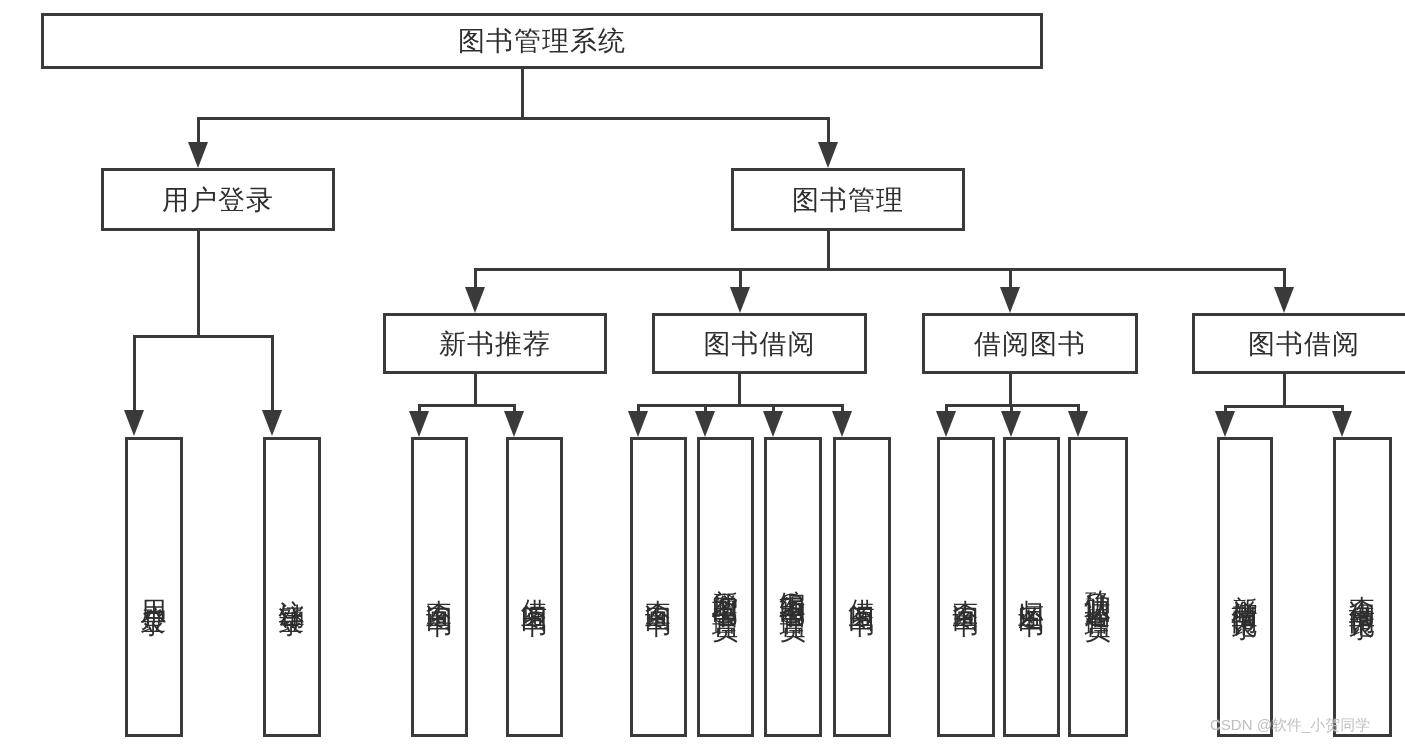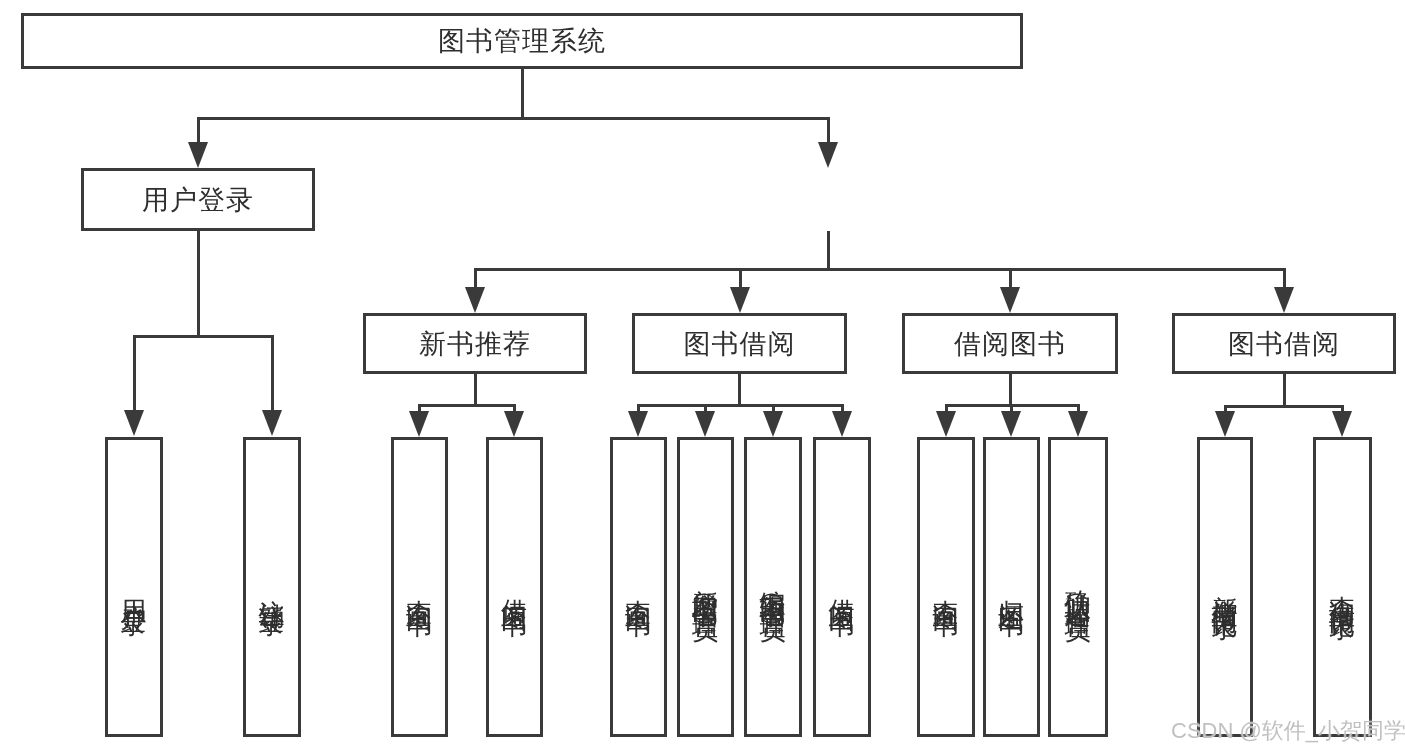--- a/index.html
+++ b/index.html
@@ -2,58 +2,61 @@
 <html><head>
 <meta charset="utf-8">
 <style>
   html,body{margin:0;padding:0;background:#ffffff;}
   .stage{
     position:relative;width:1405px;height:747px;background:#ffffff;overflow:hidden;
     font-family:"Liberation Sans","DejaVu Sans",sans-serif;
   }
   .box{
     position:absolute;box-sizing:border-box;border:3px solid #3a3a3a;background:#ffffff;
-    display:flex;align-items:center;justify-content:center;color:#2e2e2e;z-index:2;
+    display:flex;align-items:center;justify-content:center;color:#2e2e2e;z-index:2;margin-left:20px;
   }
   .box.h span{font-size:27px;letter-spacing:1px;white-space:nowrap;}
   .box.v span{
     writing-mode:vertical-lr;text-orientation:mixed;
     font-size:26px;line-height:1;letter-spacing:4px;white-space:nowrap;
   }
   .hline,.vline{position:absolute;background:#3a3a3a;z-index:1;}
   .hline{height:3px;}
   .vline{width:3px;}
   .ahead{
     position:absolute;width:0;height:0;z-index:1;
     border-left:10px solid transparent;border-right:10px solid transparent;
     border-top:26px solid #3a3a3a;
   }
   .watermark{
-    position:absolute;left:1171px;top:716px;z-index:5;
-    font-size:22px;color:#c0c0c0;white-space:nowrap;text-shadow:0 0 2px #ffffff;
+    position:absolute;left:1210px;top:716px;z-index:5;
+    font-size:15px;color:#c0c0c0;white-space:nowrap;text-shadow:0 0 2px #ffffff;
   }
 </style>
 </head>
 <body>
 
 <div class="stage">
 
   <div class="box h" style="left:21px;top:13px;width:1002px;height:56px">
     <span>图书管理系统</span>
   </div>
 
   <div class="vline" style="left:521px;top:69px;height:50px"></div>
   <div class="hline" style="left:197px;top:117px;width:633px"></div>
   <div class="vline" style="left:197px;top:117px;height:28px"></div>
   <div class="ahead" style="left:188px;top:142px"></div>
   <div class="vline" style="left:827px;top:117px;height:28px"></div>
   <div class="ahead" style="left:818px;top:142px"></div>
 
   <div class="box h" style="left:81px;top:168px;width:234px;height:63px">
     <span>用户登录</span>
+  </div>
+  <div class="box h" style="left:711px;top:168px;width:234px;height:63px">
+    <span>图书管理</span>
   </div>
 
   <div class="vline" style="left:197px;top:231px;height:106px"></div>
   <div class="hline" style="left:133px;top:335px;width:141px"></div>
   <div class="vline" style="left:133px;top:335px;height:77px"></div>
   <div class="ahead" style="left:124px;top:410px"></div>
   <div class="vline" style="left:271px;top:335px;height:77px"></div>
   <div class="ahead" style="left:262px;top:410px"></div>
 
   <div class="vline" style="left:827px;top:231px;height:40px"></div>

